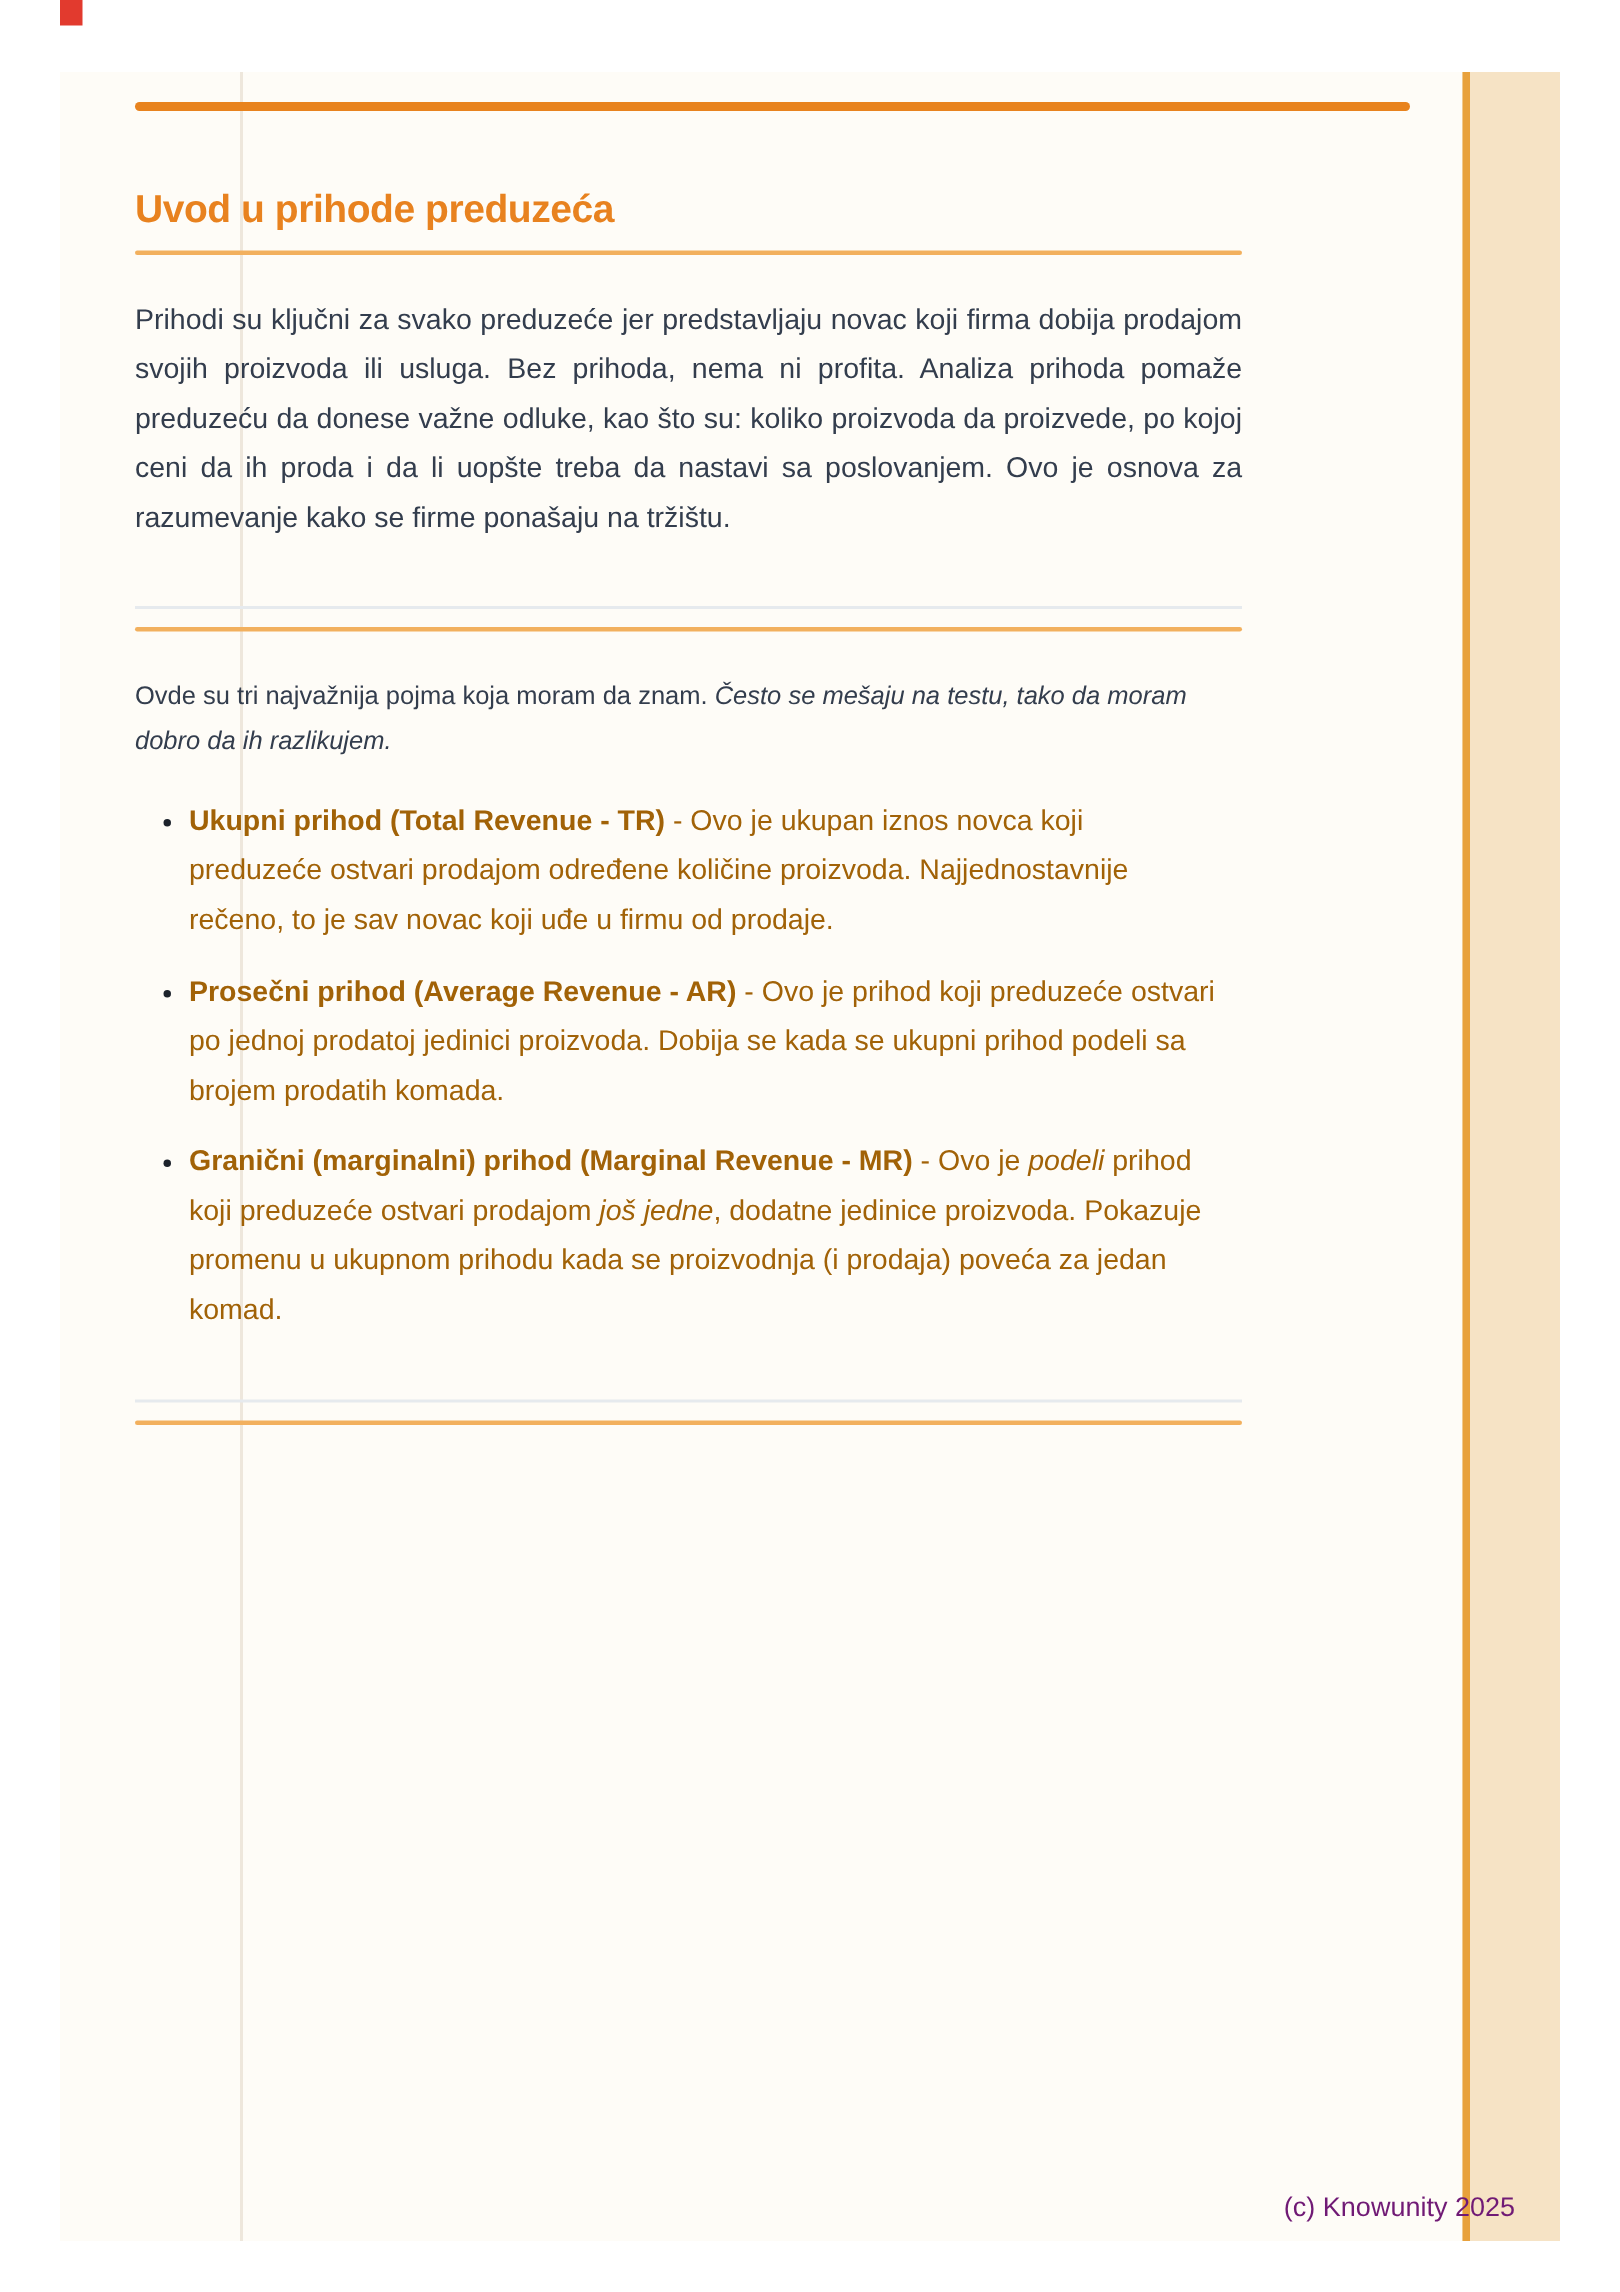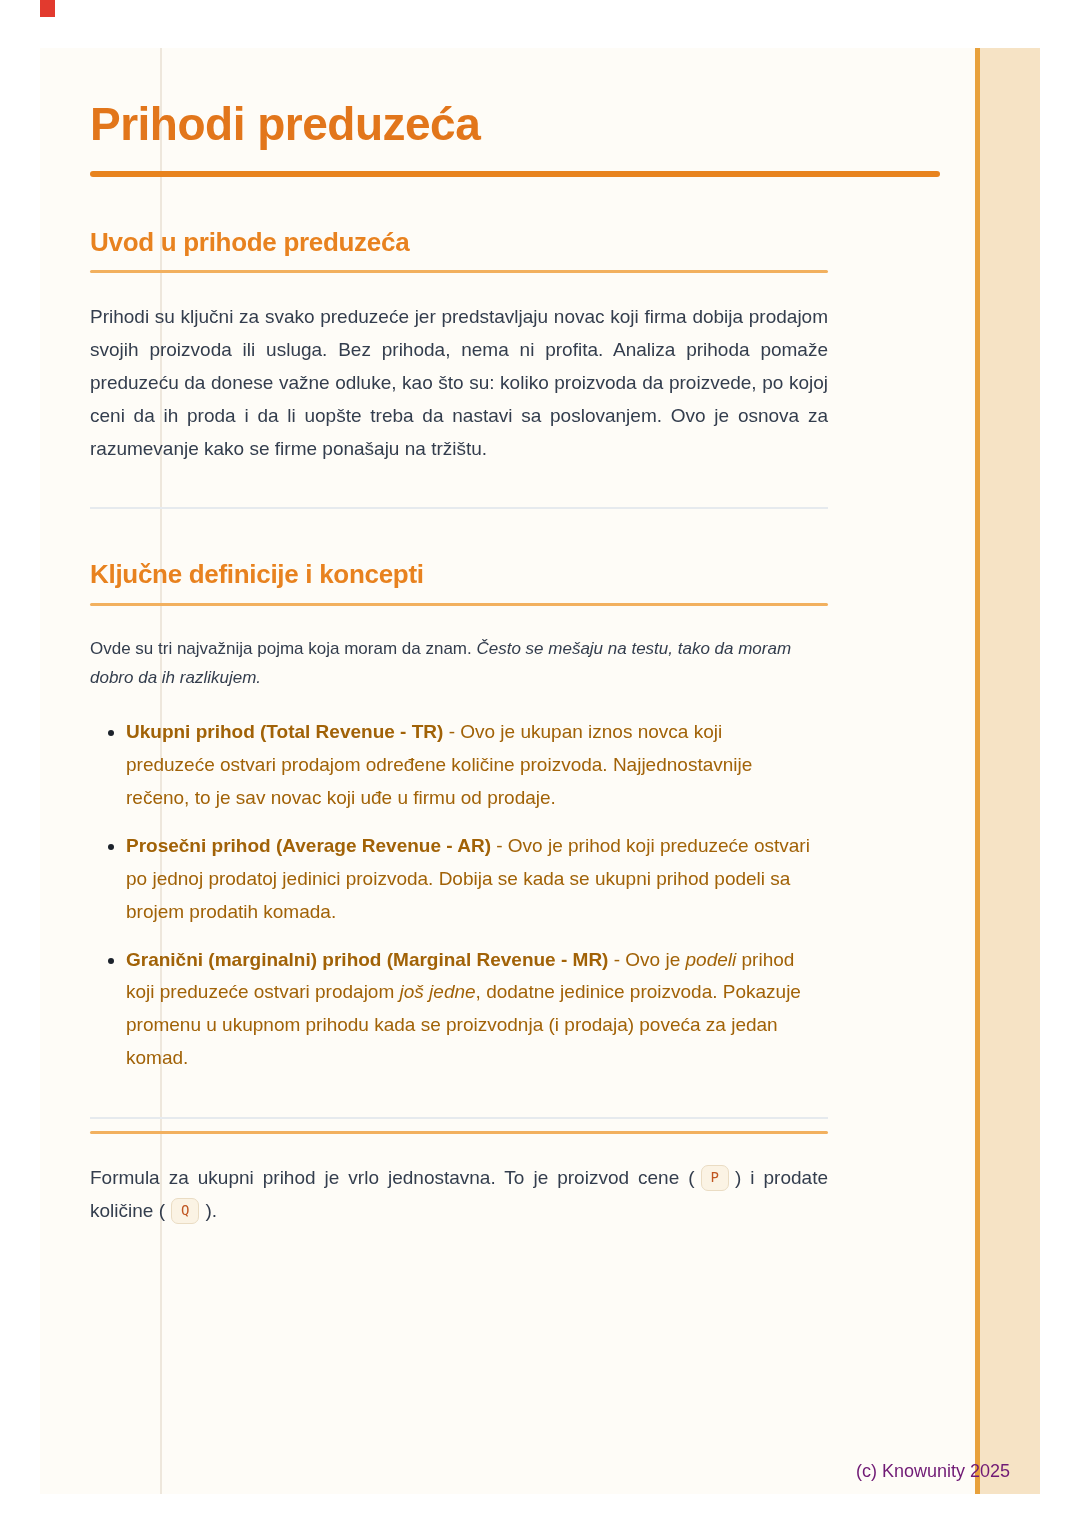--- a/index.html
+++ b/index.html
@@ -133,45 +133,42 @@
 </head>
 <body>
 
 <div class="card"></div>
 <div class="margin-line"></div>
 <div class="right-stripe"></div>
 <div class="red-mark"></div>
 
 <div class="content">
 
-  <h1>Prihodi preduzeća</h1>
   <div class="h1-rule"></div>
 
   <section>
     <h2>Uvod u prihode preduzeća</h2>
     <div class="h2-rule"></div>
     <p class="body-text">Prihodi su ključni za svako preduzeće jer predstavljaju novac koji firma dobija prodajom svojih proizvoda ili usluga. Bez prihoda, nema ni profita. Analiza prihoda pomaže preduzeću da donese važne odluke, kao što su: koliko proizvoda da proizvede, po kojoj ceni da ih proda i da li uopšte treba da nastavi sa poslovanjem. Ovo je osnova za razumevanje kako se firme ponašaju na tržištu.</p>
   </section>
 
   <hr class="divider">
 
   <section>
-    <h2>Ključne definicije i koncepti</h2>
     <div class="h2-rule"></div>
     <p class="lead-text"><span>Ovde su tri najvažnija pojma koja moram da znam. </span><span class="italic">Često se mešaju na testu, tako da moram dobro da ih razlikujem.</span></p>
 
     <ul class="def-list">
       <li><span class="bold">Ukupni prihod (Total Revenue - TR)</span><span> - Ovo je ukupan iznos novca koji preduzeće ostvari prodajom određene količine proizvoda. Najjednostavnije rečeno, to je sav novac koji uđe u firmu od prodaje.</span></li>
       <li><span class="bold">Prosečni prihod (Average Revenue - AR)</span><span> - Ovo je prihod koji preduzeće ostvari po jednoj prodatoj jedinici proizvoda. Dobija se kada se ukupni prihod podeli sa brojem prodatih komada.</span></li>
       <li><span class="bold">Granični (marginalni) prihod (Marginal Revenue - MR)</span><span> - Ovo je </span><span class="italic">podeli</span><span> prihod koji preduzeće ostvari prodajom </span><span class="italic">još jedne</span><span>, dodatne jedinice proizvoda. Pokazuje promenu u ukupnom prihodu kada se proizvodnja (i prodaja) poveća za jedan komad.</span></li>
     </ul>
   </section>
 
   <hr class="divider">
 
   <section>
     <div class="h2-rule"></div>
-    <p class="body-text"><span>Formula za ukupni prihod je vrlo jednostavna. To je proizvod cene (</span><span class="chip">P</span><span>) i prodate količine (</span><span class="chip">Q</span><span>).</span></p>
   </section>
 
 </div>
 
 <div class="footer">(c) Knowunity 2025</div>
 
 </body></html>

